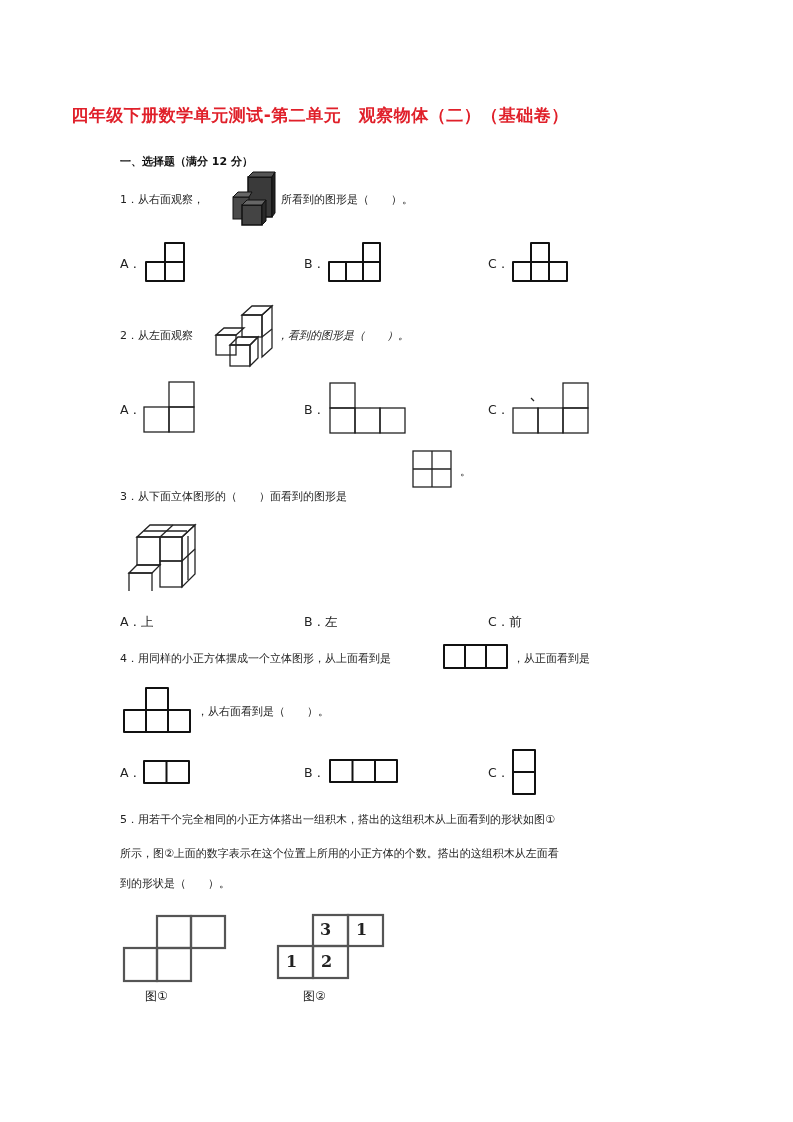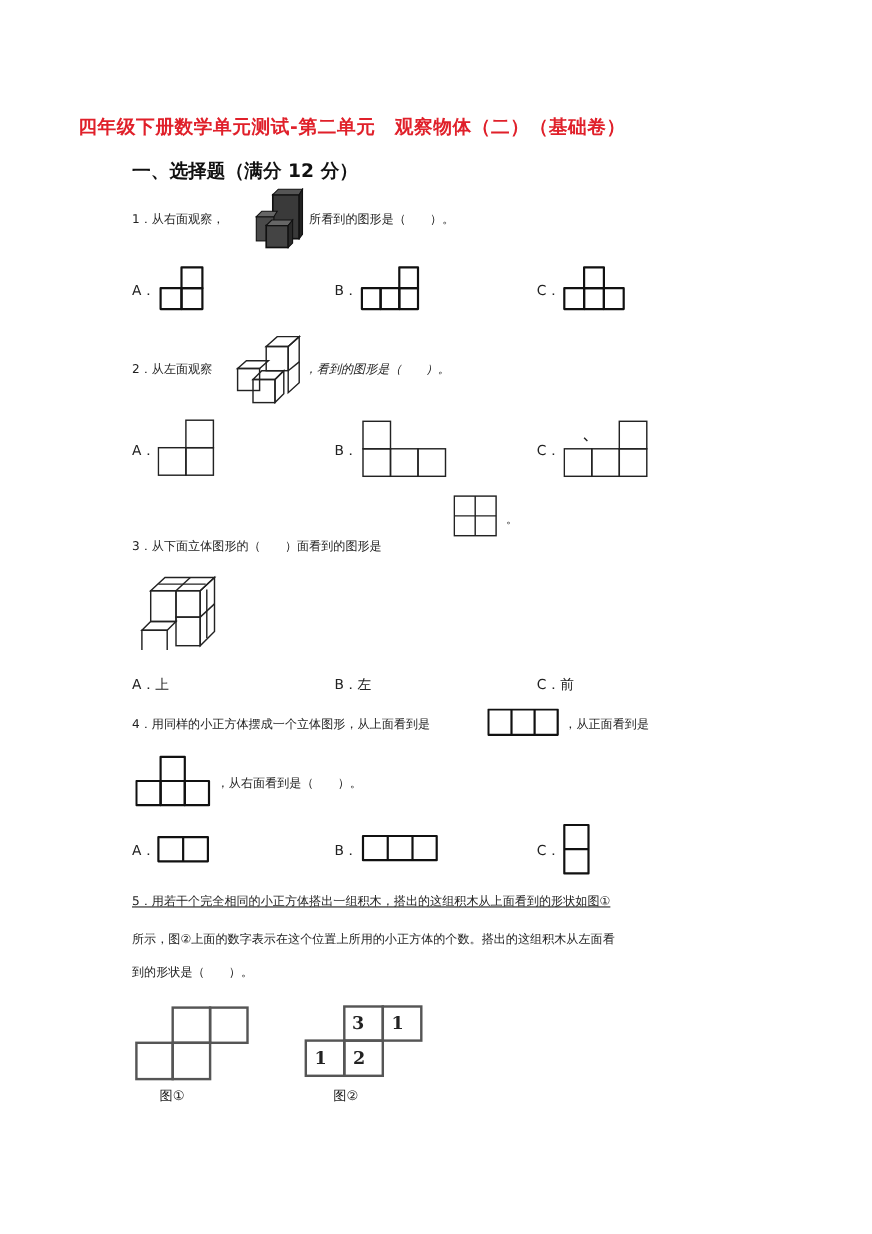--- a/index.html
+++ b/index.html
@@ -1,19 +1,19 @@
 <!DOCTYPE html>
 <html><head>
 <meta charset="utf-8">
 <style>
   html,body{margin:0;padding:0;background:#fff;}
   body{width:793px;height:1122px;position:relative;overflow:hidden;font-family:"DejaVu Sans","Liberation Sans",sans-serif;color:#222;}
   .abs{position:absolute;}
   .title{left:0;width:640px;top:104px;text-align:center;color:#e0202a;font-size:17px;font-weight:bold;letter-spacing:0.5px;white-space:pre;}
-  .section{left:120px;top:144px;font-size:17px;font-weight:bold;color:#111;}
+  .section{left:120px;top:154px;font-size:11px;font-weight:bold;color:#111;}
   .q{font-size:11px;color:#222;white-space:pre;}
   .opt{font-size:12.5px;color:#222;}
   .label{font-size:12px;color:#222;}
   svg .ln{stroke:#111;stroke-width:2;fill:none;stroke-linejoin:round;}
   svg .lt{stroke:#222;stroke-width:1.3;fill:none;}
   svg .gr{stroke:#555;stroke-width:2.2;fill:none;}
 </style>
 </head>
 <body>
 
@@ -172,21 +172,21 @@
   <div class="abs opt" style="left:488px;top:765px;">C．</div>
   <svg class="abs" style="left:511px;top:748px;" width="26" height="48">
     <g class="ln">
       <rect x="2" y="2" width="22" height="44"></rect>
       <line x1="2" y1="24" x2="24" y2="24"></line>
     </g>
   </svg>
 </div>
 
 <div>
-  <div class="abs q" style="left:120px;top:812px;text-decoration:underline;">5．用若干个完全相同的小正方体搭出一组积木，搭出的这组积木从上面看到的形状如图①</div>
+  <div class="abs q" style="left:120px;top:812px;">5．用若干个完全相同的小正方体搭出一组积木，搭出的这组积木从上面看到的形状如图①</div>
   <div class="abs q" style="left:120px;top:846px;">所示，图②上面的数字表示在这个位置上所用的小正方体的个数。搭出的这组积木从左面看</div>
   <div class="abs q" style="left:120px;top:876px;">到的形状是（　　）。</div>
 
   <svg class="abs" style="left:122px;top:914px;" width="106" height="72">
     <g class="gr">
       <rect x="35" y="2" width="34" height="32"></rect>
       <rect x="69" y="2" width="34" height="32"></rect>
       <rect x="2" y="34" width="33" height="33"></rect>
       <rect x="35" y="34" width="34" height="33"></rect>
     </g>

